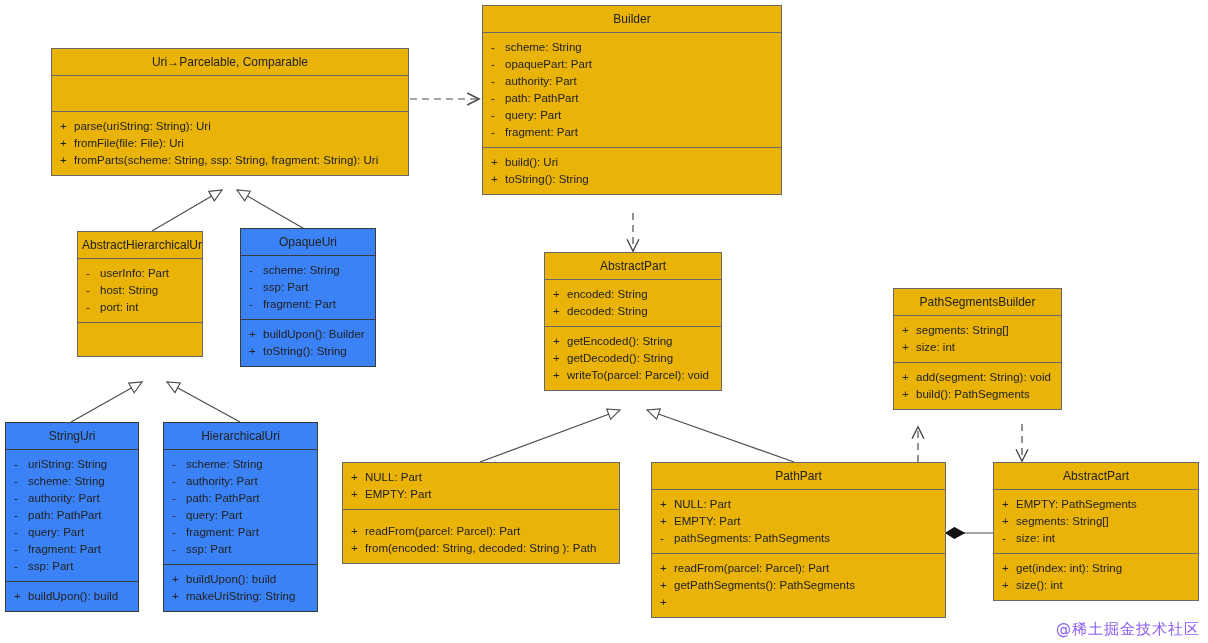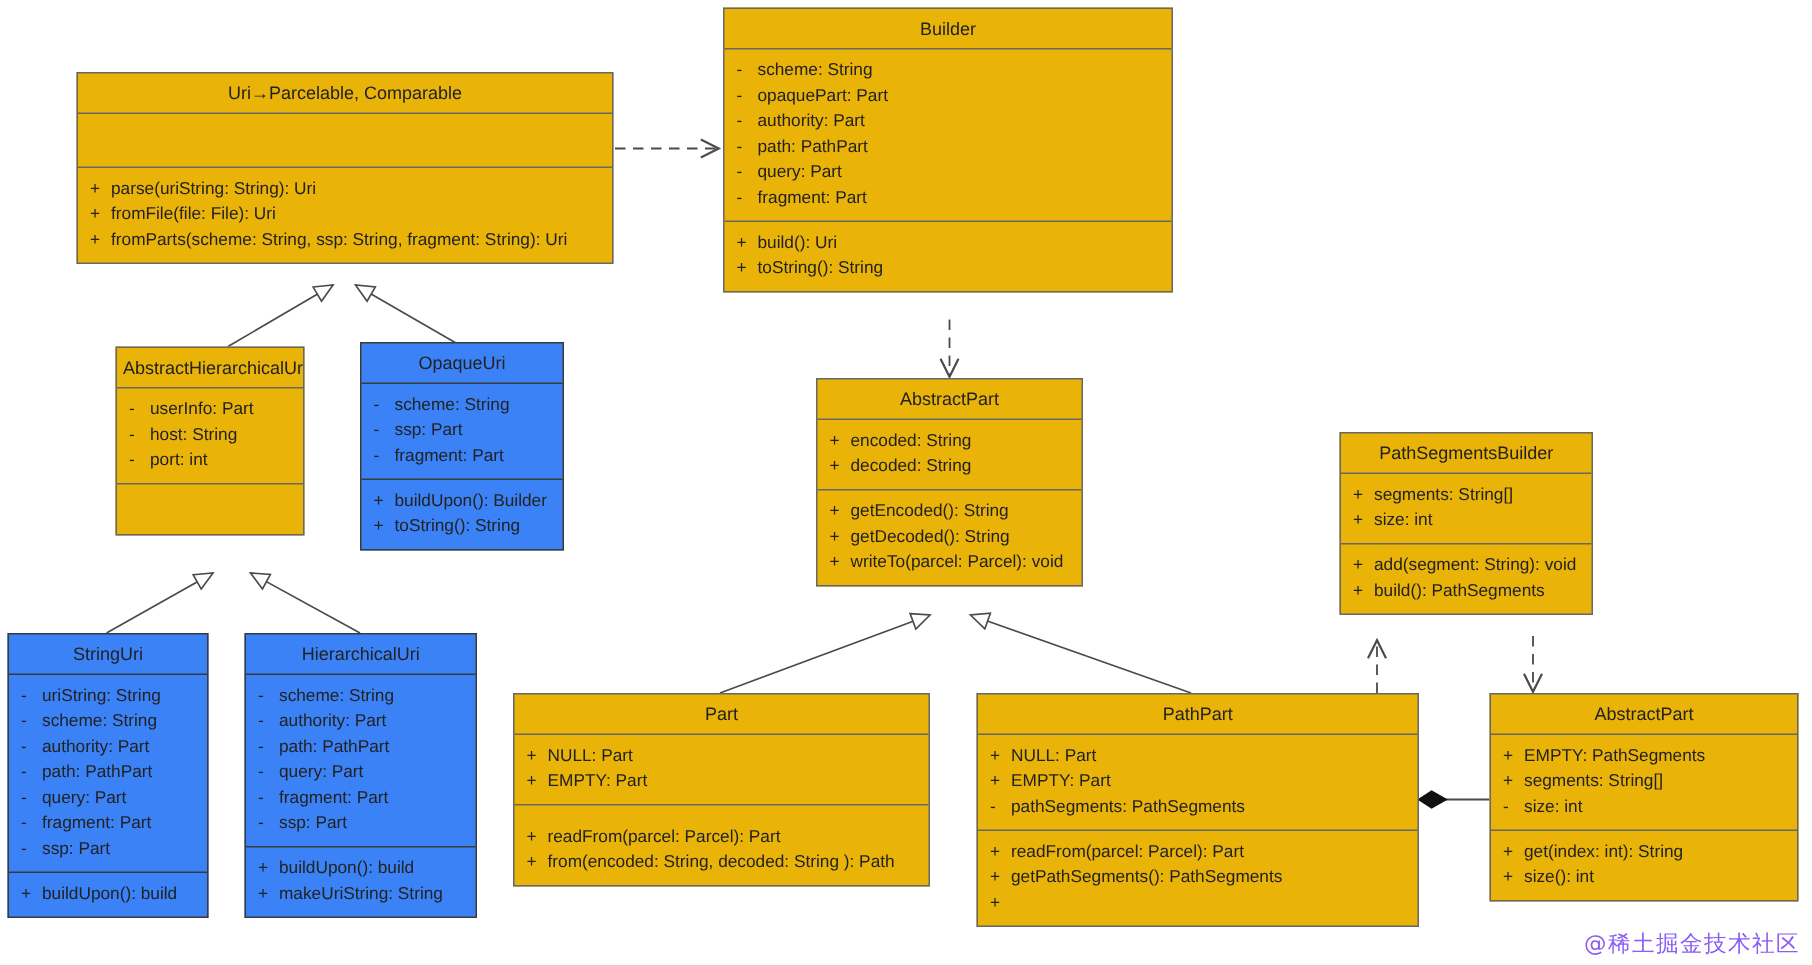--- a/index.html
+++ b/index.html
@@ -389,21 +389,20 @@
         <span class="uml-text">add(segment: String): void</span>
       </div>
       <div class="uml-row">
         <span class="uml-vis">+</span>
         <span class="uml-text">build(): PathSegments</span>
       </div>
     </div>
   </div>
 
   <div class="uml-class" style="left:342px; top:462px; width:278px;">
-    <div class="uml-title">Part</div>
     <div class="uml-section">
       <div class="uml-row">
         <span class="uml-vis">+</span>
         <span class="uml-text">NULL: Part</span>
       </div>
       <div class="uml-row">
         <span class="uml-vis">+</span>
         <span class="uml-text">EMPTY: Part</span>
       </div>
     </div>

